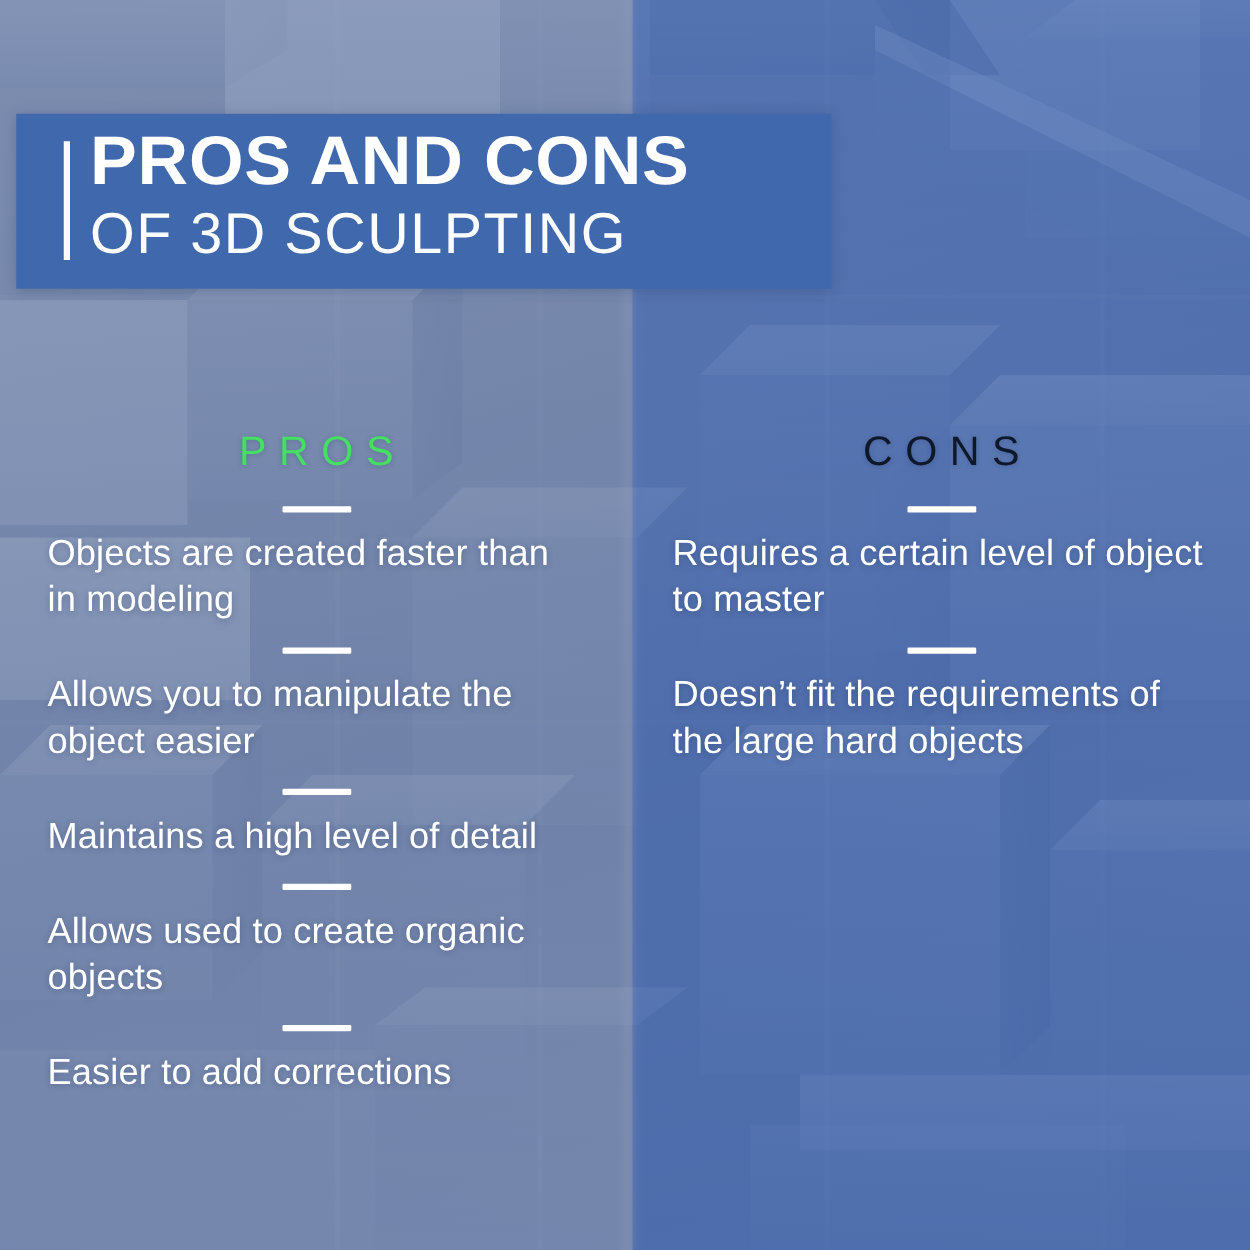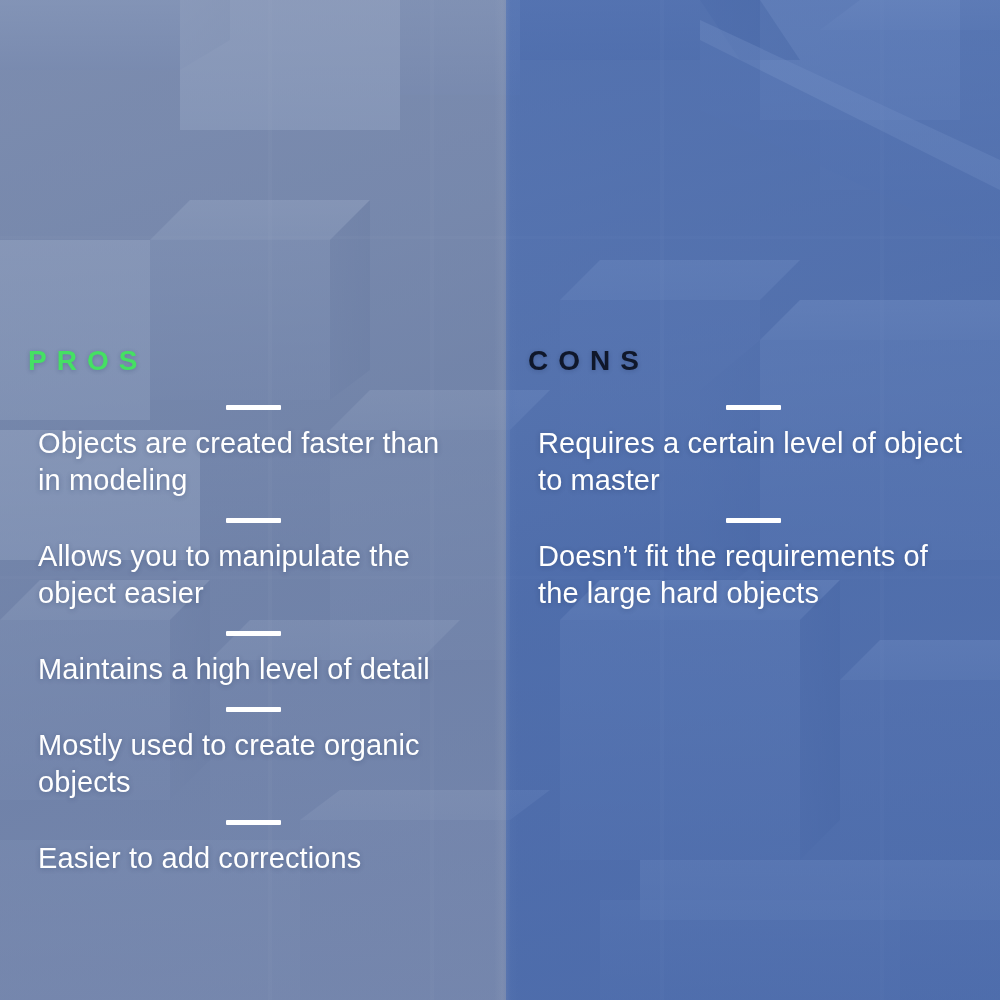--- a/index.html
+++ b/index.html
@@ -125,22 +125,23 @@
   }
   .col {
     position: absolute;
     top: 0;
     width: 470px;
   }
   .col-pros { left: 18px; }
   .col-cons { left: 518px; }
 
   .col-heading {
-    font-size: 28px;
-    font-weight: 700;
+    text-align: center;
+    font-size: 33px;
+    font-weight: 400;
     letter-spacing: 10px;
     margin: 0 0 0 10px;
     line-height: 50px;
     text-shadow: 0 1px 4px rgba(25,45,85,0.25);
   }
   .col-heading.pros { color: #45e063; }
   .col-heading.cons { color: #0f172a; }
 
   .item {
     text-align: left;
@@ -257,41 +258,48 @@
       <rect x="880" y="0" width="4" height="1000" fill="#ffffff" opacity="0.05"></rect>
       <rect x="0" y="236" width="1000" height="3" fill="#ffffff" opacity="0.05"></rect>
       <rect x="0" y="576" width="1000" height="3" fill="#ffffff" opacity="0.04"></rect>
     </svg>
 
     <div class="half half-left"></div>
     <div class="half half-right"></div>
     <div class="seam"></div>
   </div>
 
+  <div class="banner">
+    <div class="banner-accent"></div>
+    <div class="banner-text">
+      <div class="title-main">PROS AND CONS</div>
+      <div class="title-sub">OF 3D SCULPTING</div>
+    </div>
+  </div>
 
   <div class="columns">
 
     <div class="col col-pros">
       <div class="col-heading pros">PROS</div>
 
       <div class="item">
         <div class="dash"></div>
         <p class="item-text">Objects are created faster than in modeling</p>
       </div>
       <div class="item">
         <div class="dash"></div>
         <p class="item-text">Allows you to manipulate the object easier</p>
       </div>
       <div class="item">
         <div class="dash"></div>
         <p class="item-text">Maintains a high level of detail</p>
       </div>
       <div class="item">
         <div class="dash"></div>
-        <p class="item-text">Mostly used to create organic objects</p>
+        <p class="item-text">Allows used to create organic objects</p>
       </div>
       <div class="item">
         <div class="dash"></div>
         <p class="item-text">Easier to add corrections</p>
       </div>
     </div>
 
     <div class="col col-cons">
       <div class="col-heading cons">CONS</div>
 

